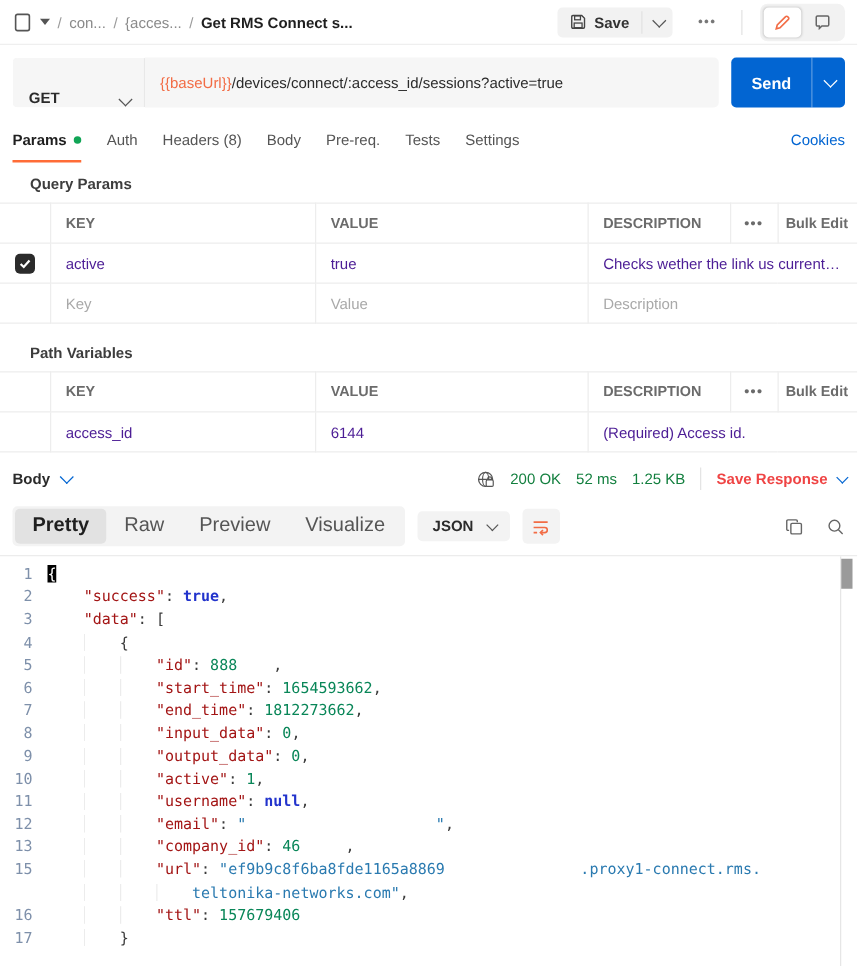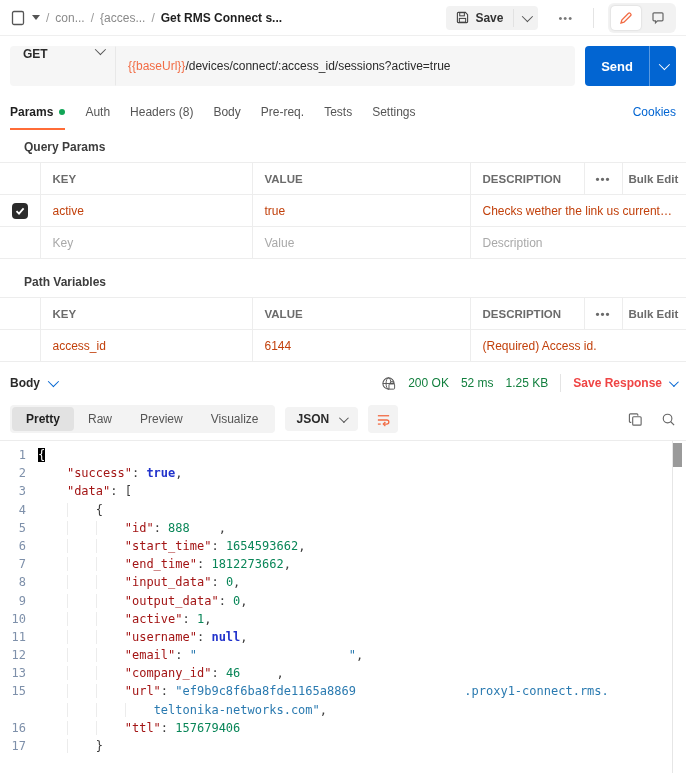--- a/index.html
+++ b/index.html
@@ -21,42 +21,42 @@
   .btn-gray .drop { padding:5px 8px; border-left:1px solid #e2e2e2; cursor:pointer; display:flex; align-items:center; }
   .chev { width:8px; height:8px; border-right:1.5px solid #555; border-bottom:1.5px solid #555; transform:rotate(45deg) translateY(-2px); display:inline-block; }
   .more-dots { color:#777; font-size:11px; letter-spacing:1px; padding:4px 6px; cursor:pointer; }
   .vline { width:1px; height:20px; background:#e4e4e4; }
   .tool-group { background:#f2f2f2; border-radius:6px; padding:3px; display:flex; gap:2px; align-items:center; }
   .tool-btn { width:30px; height:24px; display:flex; align-items:center; justify-content:center; border-radius:4px; cursor:pointer; }
   .tool-btn.active { background:#fff; box-shadow:0 0 2px rgba(0,0,0,.18); }
 
   
   .url-row { display:flex; align-items:stretch; padding:10px 10px 8px 10px; gap:0; flex:none; }
-  .method-box { width:106px; background:#f6f6f6; border:1px solid #f6f6f6; border-right:1px solid #e8e8e8; border-radius:4px 0 0 4px; display:flex; align-items:flex-start; justify-content:space-between; padding:0 12px; font-size:12px; font-weight:700; color:#2b2b2b; cursor:pointer; height:40px; }
+  .method-box { width:106px; background:#f6f6f6; border:1px solid #f6f6f6; border-right:1px solid #e8e8e8; border-radius:4px 0 0 4px; display:flex; align-items:flex-end; justify-content:space-between; padding:0 12px; font-size:12px; font-weight:700; color:#2b2b2b; cursor:pointer; height:40px; }
   .url-box { flex:1; background:#f6f6f6; border-radius:0 4px 4px 0; display:flex; align-items:center; padding:0 12px; font-size:12px; height:40px; overflow:hidden; white-space:nowrap; cursor:text; }
   .url-box .var { color:#f26c45; }
   .url-box .rest { color:#2b2b2b; }
   .send-btn { margin-left:10px; background:#0265d2; border-radius:4px; display:flex; align-items:stretch; height:40px; cursor:pointer; }
   .send-btn .lbl { color:#fff; font-size:13px; font-weight:700; display:flex; align-items:center; padding:0 16px; }
   .send-btn .dd { border-left:1px solid rgba(255,255,255,.35); display:flex; align-items:center; padding:0 9px; }
   .send-btn .chev { border-color:#fff; }
 
   
   .req-tabs { display:flex; align-items:center; padding:0 10px; height:36px; flex:none; }
   .rtab { font-size:12px; color:#555; padding:0 10px; height:100%; display:flex; align-items:center; gap:6px; cursor:pointer; position:relative; }
   .rtab:first-child { padding-left:0; }
   .rtab.active { color:#1f1f1f; font-weight:600; }
   .rtab.active::after { content:""; position:absolute; left:0; right:10px; bottom:0; height:2px; background:#ff6c37; }
   .dot { width:6px; height:6px; border-radius:50%; background:#11a556; display:inline-block; }
   .cookies { margin-left:auto; color:#0265d2; font-size:12px; font-weight:400; cursor:pointer; }
 
   
   .section-label { font-size:12px; font-weight:600; color:#3d3d3d; padding:10px 10px 8px 24px; }
   table.ptable { width:100%; border-collapse:collapse; table-layout:fixed; }
-  .ptable td { border:1px solid #ededed; border-left:none; font-size:12px; height:32px; padding:0 12px; color:#c2410c; vertical-align:middle; overflow:hidden; white-space:nowrap; text-overflow:ellipsis; }
+  .ptable td { border:1px solid #ededed; border-left:none; font-size:12px; height:32px; padding:0 12px; color:#4c1d95; vertical-align:middle; overflow:hidden; white-space:nowrap; text-overflow:ellipsis; }
   .ptable td:last-child { border-right:none; }
   .ptable tr.hdr td { color:#6b6b6b; font-weight:700; font-size:11.5px; }
   .ptable td.cbox { width:40px; text-align:center; padding:0; }
   .ptable td.k { width:212px; }
   .ptable td.v { width:218px; }
   .ptable td.more3 { width:38px; text-align:center; color:#6b6b6b; font-weight:700; letter-spacing:1px; cursor:pointer; padding:0 4px; }
   .ptable td.bulk { width:64px; color:#3d3d3d; font-weight:700; cursor:pointer; padding:0 6px; white-space:nowrap; }
   .ptable .ph { color:#a9a9a9; }
   .checkbox { width:16px; height:16px; border-radius:4px; background:#2b2b2b; display:inline-flex; align-items:center; justify-content:center; cursor:pointer; }
   .checkbox svg { width:10px; height:10px; }
@@ -67,21 +67,21 @@
   .body-dd .chev { border-color:#0265d2; }
   .resp-right { margin-left:auto; display:flex; align-items:center; gap:12px; font-size:12px; }
   .stat { color:#127f3e; }
   .resp-divider { width:1px; height:18px; background:#e4e4e4; }
   .save-resp { color:#ef4444; font-weight:600; display:flex; gap:7px; align-items:center; cursor:pointer; }
   .save-resp .chev { border-color:#0265d2; width:7px; height:7px; }
 
   
   .resp-toolbar { display:flex; align-items:center; padding:5px 10px 7px 10px; gap:10px; flex:none; }
   .seg-group { background:#f3f3f3; border-radius:4px; padding:2px; display:flex; }
-  .seg { font-size:12px; color:#555; padding:5px 14px; border-radius:4px; cursor:pointer; }
+  .seg { font-size:16px; color:#555; padding:5px 14px; border-radius:4px; cursor:pointer; }
   .seg.active { background:#e2e2e2; color:#1f1f1f; font-weight:600; }
   .fmt-dd { background:#f3f3f3; border-radius:4px; padding:5px 12px; display:flex; align-items:center; gap:10px; font-size:12px; font-weight:600; color:#2b2b2b; cursor:pointer; }
   .fmt-dd .chev { width:7px; height:7px; }
   .wrap-btn { background:#f3f3f3; border-radius:4px; width:30px; height:28px; display:flex; align-items:center; justify-content:center; cursor:pointer; }
   .tb-right { margin-left:auto; display:flex; align-items:center; gap:18px; }
   .icon-btn { cursor:pointer; display:flex; align-items:center; }
 
   
   .code-area { border-top:1px solid #ececec; flex:1; position:relative; overflow:hidden; padding-top:5px; }
   .cl { display:flex; font-family:"DejaVu Sans Mono", monospace; font-size:12px; line-height:18.2px; height:18.2px; }

